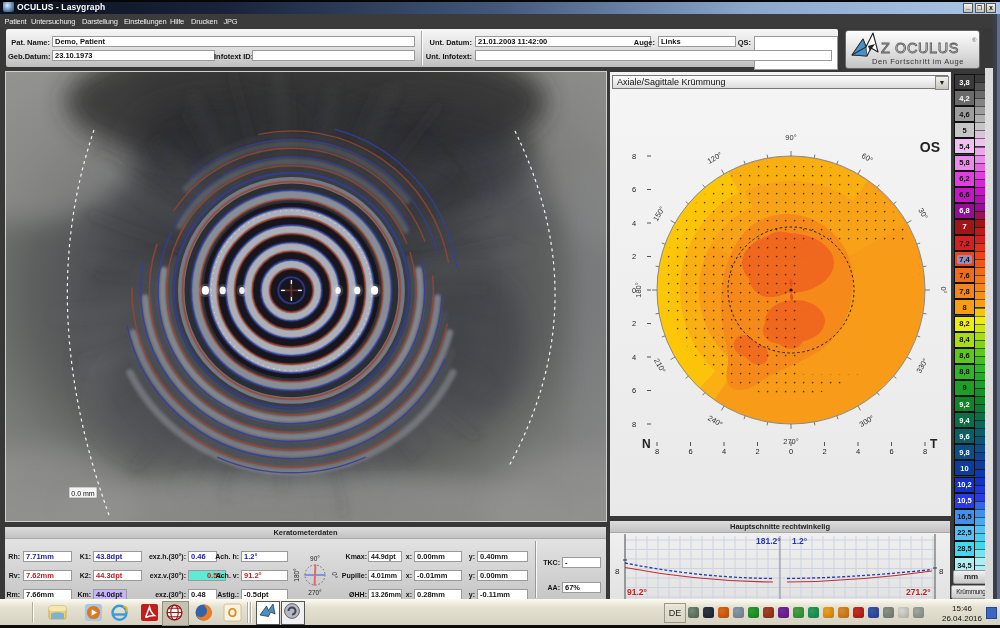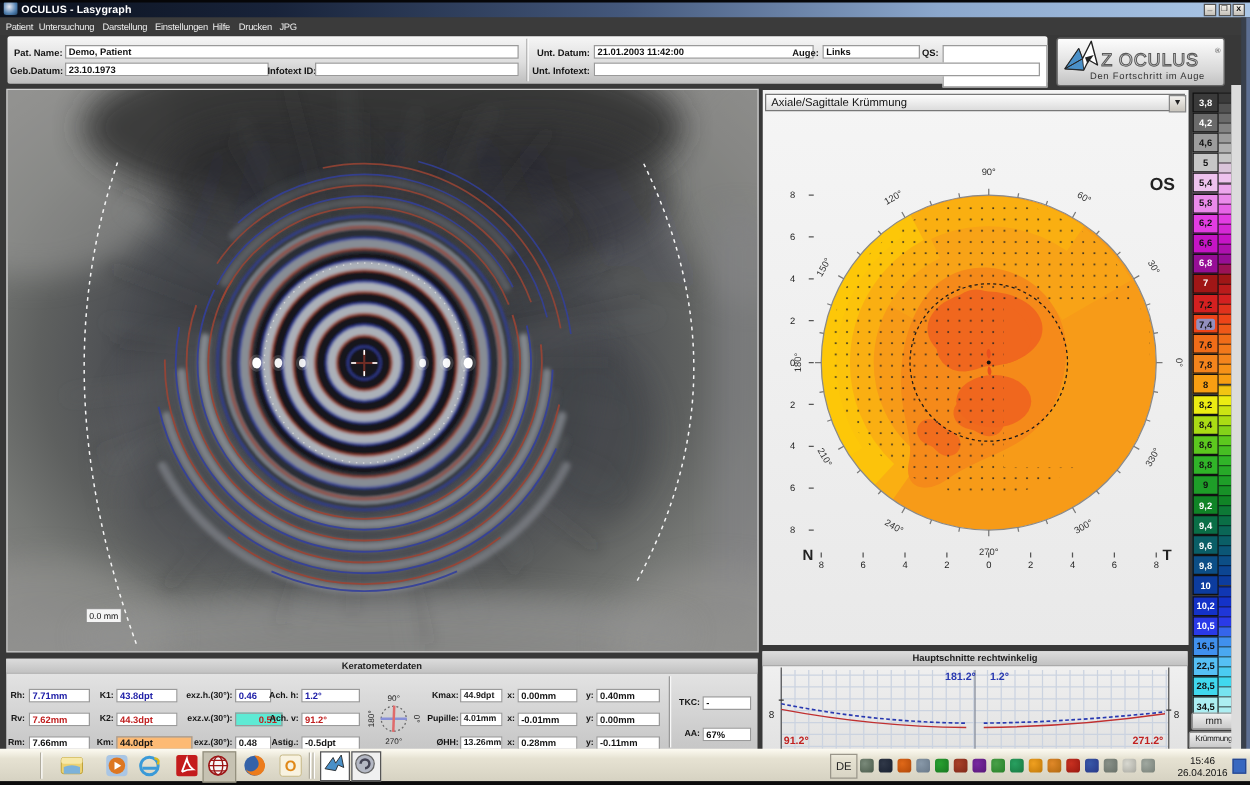--- a/index.html
+++ b/index.html
@@ -585,21 +585,21 @@
 <div style="position:absolute;left:975px;top:524.8px;width:10px;height:1px;background:rgba(0,0,0,0.5)"></div>
 <div style="position:absolute;left:975px;top:532.9px;width:10px;height:1px;background:rgba(0,0,0,0.5)"></div>
 <div style="position:absolute;left:975px;top:540.9px;width:10px;height:8.05px;background:#40d8ee"></div>
 <div style="position:absolute;left:975px;top:549.0px;width:10px;height:8.05px;background:#76e3f0"></div>
 <div style="position:absolute;left:975px;top:540.9px;width:10px;height:1px;background:rgba(0,0,0,0.5)"></div>
 <div style="position:absolute;left:975px;top:549.0px;width:10px;height:1px;background:rgba(0,0,0,0.5)"></div>
 <div style="position:absolute;left:975px;top:557.0px;width:10px;height:8.05px;background:#aceef2"></div>
 <div style="position:absolute;left:975px;top:565.0px;width:10px;height:8.05px;background:#aceef2"></div>
 <div style="position:absolute;left:975px;top:557.0px;width:10px;height:1px;background:rgba(0,0,0,0.5)"></div>
 <div style="position:absolute;left:975px;top:565.0px;width:10px;height:1px;background:rgba(0,0,0,0.5)"></div>
-<div class="abs" style="left:953px;top:570px;width:34px;height:12px;background:linear-gradient(#f0f0f0,#c8c8c8);border:1px solid #999;border-radius:2px;font-size:8px;font-weight:normal;color:#222;text-align:center;line-height:11px">mm</div>
+<div class="abs" style="left:953px;top:570px;width:34px;height:12px;background:linear-gradient(#f0f0f0,#c8c8c8);border:1px solid #999;border-radius:2px;font-size:8px;font-weight:bold;color:#222;text-align:center;line-height:11px">mm</div>
 <div class="abs" style="left:951px;top:585px;width:38px;height:12px;background:linear-gradient(#f0f0f0,#c8c8c8);border:1px solid #999;border-radius:2px;font-size:6.5px;letter-spacing:-0.3px;color:#222;text-align:center;line-height:11px">Krümmung</div>
 
 <div class="abs" style="left:985px;top:68px;width:8px;height:532px;background:#dcdcdc"></div>
 <div class="abs" style="left:993px;top:14px;width:4px;height:586px;background:#39404c"></div>
 <div class="abs" style="left:997px;top:14px;width:3px;height:586px;background:#5d6f92"></div>
 
 <div class="abs" style="left:5px;top:527px;width:601px;height:73px;background:linear-gradient(#e8e8e8,#c6c6c6)"></div>
 <div class="abs" style="left:5px;top:527px;width:601px;height:11px;background:linear-gradient(#dcdcdc,#c2c2c2);border-bottom:1px solid #aaa;font-size:7.5px;font-weight:bold;color:#222;text-align:center;line-height:11px">Keratometerdaten</div>
 <div style="position:absolute;left:0px;top:553px;width:20px;text-align:right;white-space:nowrap;font-size:7px;font-weight:bold;color:#141414">Rh:</div>
 <div style="position:absolute;left:23px;top:551px;width:49px;height:11px;background:#fff;border:1px solid #9a9a9a;box-sizing:border-box;font-size:7.5px;font-weight:bold;color:#2020a8;padding:0 2px;line-height:9px;overflow:hidden;white-space:nowrap">7.71mm</div>
@@ -625,21 +625,21 @@
 <div style="position:absolute;left:241px;top:570px;width:47px;height:11px;background:#fff;border:1px solid #9a9a9a;box-sizing:border-box;font-size:7.5px;font-weight:bold;color:#c02020;padding:0 2px;line-height:9px;overflow:hidden;white-space:nowrap">91.2°</div>
 <div style="position:absolute;left:327px;top:572px;width:40px;text-align:right;white-space:nowrap;font-size:7px;font-weight:bold;color:#141414">Pupille:</div>
 <div style="position:absolute;left:368px;top:570px;width:34px;height:11px;background:#fff;border:1px solid #9a9a9a;box-sizing:border-box;font-size:7px;font-weight:bold;color:#161616;padding:0 2px;line-height:9px;overflow:hidden;white-space:nowrap">4.01mm</div>
 <div style="position:absolute;left:398px;top:572px;width:14px;text-align:right;white-space:nowrap;font-size:7px;font-weight:bold;color:#141414">x:</div>
 <div style="position:absolute;left:414px;top:570px;width:48px;height:11px;background:#fff;border:1px solid #9a9a9a;box-sizing:border-box;font-size:7.5px;font-weight:bold;color:#161616;padding:0 2px;line-height:9px;overflow:hidden;white-space:nowrap">-0.01mm</div>
 <div style="position:absolute;left:461px;top:572px;width:14px;text-align:right;white-space:nowrap;font-size:7px;font-weight:bold;color:#141414">y:</div>
 <div style="position:absolute;left:477px;top:570px;width:51px;height:11px;background:#fff;border:1px solid #9a9a9a;box-sizing:border-box;font-size:7.5px;font-weight:bold;color:#161616;padding:0 2px;line-height:9px;overflow:hidden;white-space:nowrap">0.00mm</div>
 <div style="position:absolute;left:0px;top:591px;width:20px;text-align:right;white-space:nowrap;font-size:7px;font-weight:bold;color:#141414">Rm:</div>
 <div style="position:absolute;left:23px;top:589px;width:49px;height:11px;background:#fff;border:1px solid #9a9a9a;box-sizing:border-box;font-size:7.5px;font-weight:bold;color:#161616;padding:0 2px;line-height:9px;overflow:hidden;white-space:nowrap">7.66mm</div>
 <div style="position:absolute;left:66px;top:591px;width:25px;text-align:right;white-space:nowrap;font-size:7px;font-weight:bold;color:#141414">Km:</div>
-<div style="position:absolute;left:93px;top:589px;width:61px;height:11px;background:#fdba74;border:1px solid #9a9a9a;box-sizing:border-box;font-size:7.5px;font-weight:bold;color:#161616;padding:0 2px;line-height:9px;overflow:hidden;white-space:nowrap">44.0dpt</div>
+<div style="position:absolute;left:93px;top:589px;width:34px;height:11px;background:#c4b5fd;border:1px solid #9a9a9a;box-sizing:border-box;font-size:7.5px;font-weight:bold;color:#161616;padding:0 2px;line-height:9px;overflow:hidden;white-space:nowrap">44.0dpt</div>
 <div style="position:absolute;left:136px;top:591px;width:50px;text-align:right;white-space:nowrap;font-size:7px;font-weight:bold;color:#141414">exz.(30°):</div>
 <div style="position:absolute;left:188px;top:589px;width:29px;height:11px;background:#fff;border:1px solid #9a9a9a;box-sizing:border-box;font-size:7.5px;font-weight:bold;color:#161616;padding:0 2px;line-height:9px;overflow:hidden;white-space:nowrap">0.48</div>
 <div style="position:absolute;left:209px;top:591px;width:30px;text-align:right;white-space:nowrap;font-size:7px;font-weight:bold;color:#141414">Astig.:</div>
 <div style="position:absolute;left:241px;top:589px;width:47px;height:11px;background:#fff;border:1px solid #9a9a9a;box-sizing:border-box;font-size:7.5px;font-weight:bold;color:#161616;padding:0 2px;line-height:9px;overflow:hidden;white-space:nowrap">-0.5dpt</div>
 <div style="position:absolute;left:327px;top:591px;width:40px;text-align:right;white-space:nowrap;font-size:7px;font-weight:bold;color:#141414">ØHH:</div>
 <div style="position:absolute;left:368px;top:589px;width:34px;height:11px;background:#fff;border:1px solid #9a9a9a;box-sizing:border-box;font-size:7px;font-weight:bold;color:#161616;padding:0 2px;line-height:9px;overflow:hidden;white-space:nowrap">13.26mm</div>
 <div style="position:absolute;left:398px;top:591px;width:14px;text-align:right;white-space:nowrap;font-size:7px;font-weight:bold;color:#141414">x:</div>
 <div style="position:absolute;left:414px;top:589px;width:48px;height:11px;background:#fff;border:1px solid #9a9a9a;box-sizing:border-box;font-size:7.5px;font-weight:bold;color:#161616;padding:0 2px;line-height:9px;overflow:hidden;white-space:nowrap">0.28mm</div>
 <div style="position:absolute;left:461px;top:591px;width:14px;text-align:right;white-space:nowrap;font-size:7px;font-weight:bold;color:#141414">y:</div>
 <div style="position:absolute;left:477px;top:589px;width:51px;height:11px;background:#fff;border:1px solid #9a9a9a;box-sizing:border-box;font-size:7.5px;font-weight:bold;color:#161616;padding:0 2px;line-height:9px;overflow:hidden;white-space:nowrap">-0.11mm</div>

